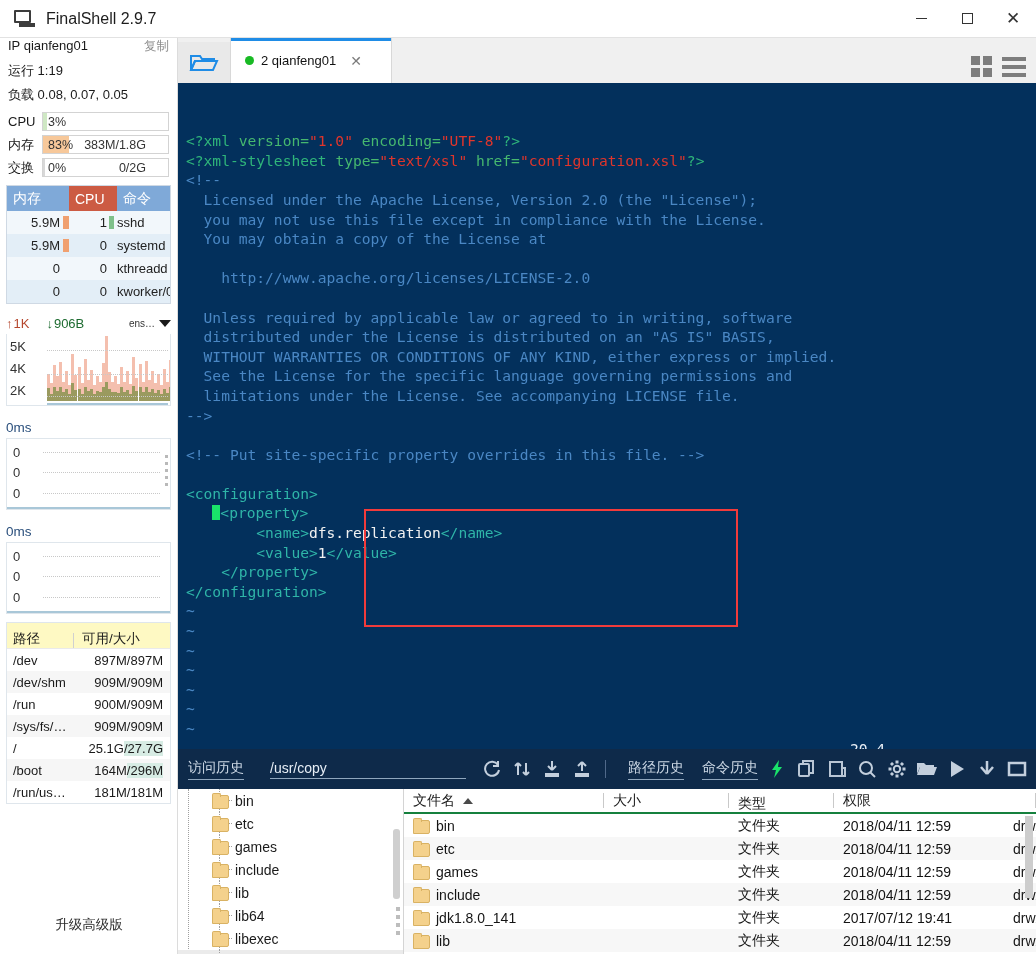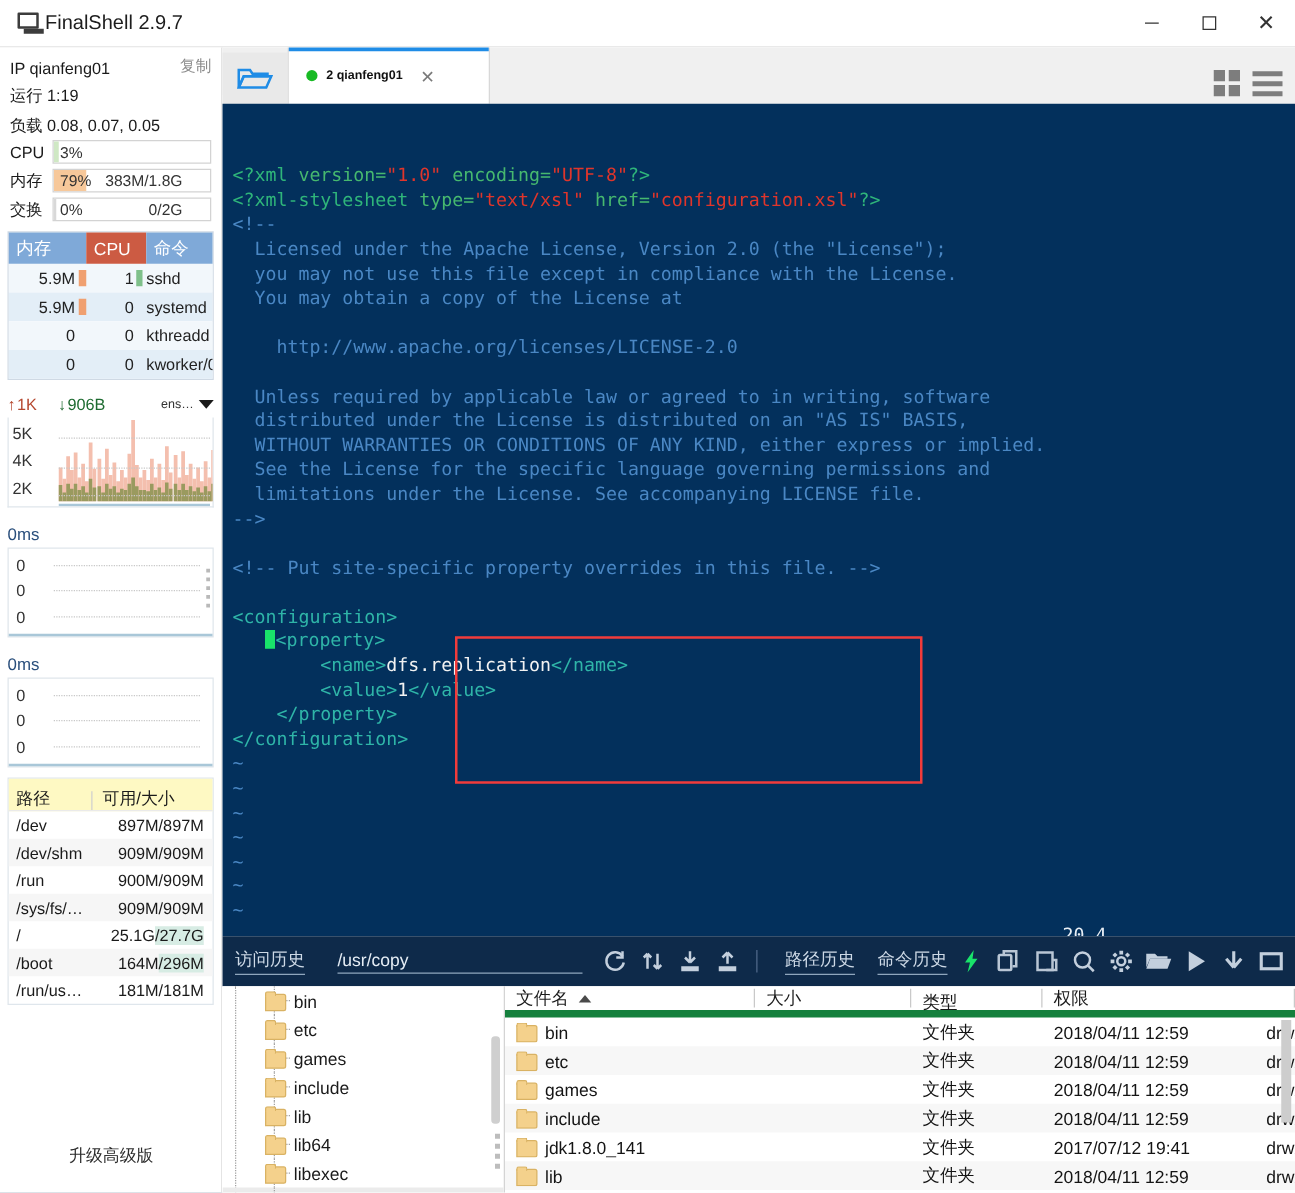--- a/index.html
+++ b/index.html
@@ -24,37 +24,37 @@
     position:absolute; left:0; top:0; width:17px; height:13px;
     background:#3c3c3c; border-radius:1px;
   }
   .app-icon .scr:after{
     content:""; position:absolute; left:2px; top:2px; width:13px;height:9px;
     background:#fff;
   }
   .app-icon .base{
     position:absolute; left:5px; top:13px; width:16px; height:4px; background:#3c3c3c;
   }
-  .app-title { margin-left:0; font-size:16px; color:#1d1d1d; }
+  .app-title { margin-left:10px; font-size:16px; color:#1d1d1d; }
   .win-btns { margin-left:auto; display:flex; height:38px; }
   .win-btn {
     width:46px; height:38px; display:flex; align-items:center; justify-content:center;
     font-size:15px; color:#3a3a3a; cursor:pointer;
   }
   .min-glyph{ width:11px; height:1px; background:#333; }
   .max-glyph{ width:11px; height:11px; border:1px solid #333; }
   .close-glyph{ font-size:17px; line-height:1; color:#333; }
 
   
   .sidebar {
     position:absolute; left:0; top:38px; width:178px; height:916px;
     background:#ffffff; border-right:1px solid #dcdcdc;
     font-size:13px; color:#1a1a1a;
   }
-  .side-row { display:flex; align-items:flex-end; padding:0 8px; height:24px; }
+  .side-row { display:flex; align-items:flex-start; padding:0 8px; height:24px; }
   .side-label { color:#1a1a1a; }
   .side-copy { margin-left:auto; color:#8a8a8a; cursor:pointer; font-size:12.5px;}
   .meter-row { display:flex; align-items:center; padding:0 8px; height:23px; }
   .meter-name { width:34px; flex:none; font-size:13px; }
   .meter {
     position:relative; flex:1; height:19px; border:1px solid #d3d3d3;
     background:#fff; overflow:hidden; display:flex; align-items:center;
   }
   .meter .fill { position:absolute; left:0; top:0; bottom:0; }
   .meter .pct { position:relative; margin-left:5px; font-size:12.5px; color:#333; }
@@ -133,21 +133,21 @@
   .folder-ico svg { display:block; }
   .tab {
     height:45px; min-width:162px; background:#fff; display:flex; align-items:center;
     padding:0 10px 0 14px; position:relative; cursor:pointer;
     border-left:1px solid #d8d8d8; border-right:1px solid #d8d8d8;
   }
   .tab:before {
     content:""; position:absolute; left:0; right:0; top:0; height:3px; background:#1f8ce6;
   }
   .tab .dot { width:9px; height:9px; border-radius:50%; background:#18ba24; margin-right:7px; }
-  .tab .lbl { font-size:10px; font-weight:bold; color:#111; }
+  .tab .lbl { font-size:13px; font-weight:normal; color:#111; }
   .tab .x { margin-left:14px; color:#7a7a7a; font-size:14px; cursor:pointer; }
   .tabbar-right { margin-left:auto; display:flex; align-items:center; gap:10px; padding:0 10px 6px 0;}
   .grid-ico { display:grid; grid-template-columns:9px 9px; grid-template-rows:9px 9px; gap:3px; cursor:pointer;}
   .grid-ico span { background:#7d7d7d; }
   .list-ico { display:flex; flex-direction:column; gap:4px; cursor:pointer;}
   .list-ico span { width:24px; height:4px; background:#7d7d7d; }
 
   
   .terminal {
     position:relative; height:666px; background:#03305c;
@@ -203,21 +203,21 @@
   }
   .fold:after{
     content:""; position:absolute; left:0; top:-2px; width:7px; height:3px;
     background:#f4d18c; border:1px solid #d9b263; border-bottom:none; border-radius:2px 2px 0 0;
   }
   .tree-scroll{ position:absolute; right:3px; top:40px; width:7px; height:70px; background:#cfcfcf; border-radius:3px;}
   .tree-dots{ position:absolute; right:2px; top:118px; width:5px;}
   .tree-dots b{ display:block; width:4px;height:4px;background:#bdbdbd;margin-bottom:4px;}
 
   .flist { flex:1; position:relative; overflow:hidden; background:#fff; font-size:14px; }
-  .fl-head { display:flex; height:25px; align-items:center; border-bottom:6px solid #15803d; color:#1a1a1a; }
+  .fl-head { display:flex; height:25px; align-items:center; border-bottom:2px solid #15803d; color:#1a1a1a; }
   .fl-h { display:flex; align-items:center; padding-left:9px; position:relative; height:25px;}
   .fl-h .vsep { position:absolute; right:0; top:5px; width:1px; height:15px; background:#c9c9c9;}
   .h-name { width:200px; }
   .h-size { width:125px; }
   .h-type { width:105px;align-items:flex-end; }
   .h-time { width:170px; }
   .h-perm { flex:1; }
   .sort-asc { margin-left:8px; width:0;height:0;border-left:5px solid transparent;border-right:5px solid transparent;border-bottom:6px solid #4a4a4a;}
   .fl-row { display:flex; height:23px; align-items:center; color:#141414; }
   .fl-row:nth-child(even){ background:#f7f7f7; }
@@ -272,21 +272,21 @@
           <div class="meter">
             <div class="fill" style="width: 3%; background: rgb(207, 232, 196);"></div>
             <div class="pct">3%</div>
             <div class="amt"></div>
           </div>
         </div>
         <div class="meter-row">
           <div class="meter-name">内存</div>
           <div class="meter">
             <div class="fill" style="width: 21%; background: rgb(247, 200, 154);"></div>
-            <div class="pct">79%</div>
+            <div class="pct">83%</div>
             <div class="amt">383M/1.8G</div>
           </div>
         </div>
         <div class="meter-row">
           <div class="meter-name">交换</div>
           <div class="meter">
             <div class="fill" style="width: 1.2%; background: rgb(216, 216, 216);"></div>
             <div class="pct">0%</div>
             <div class="amt">0/2G</div>
           </div>

